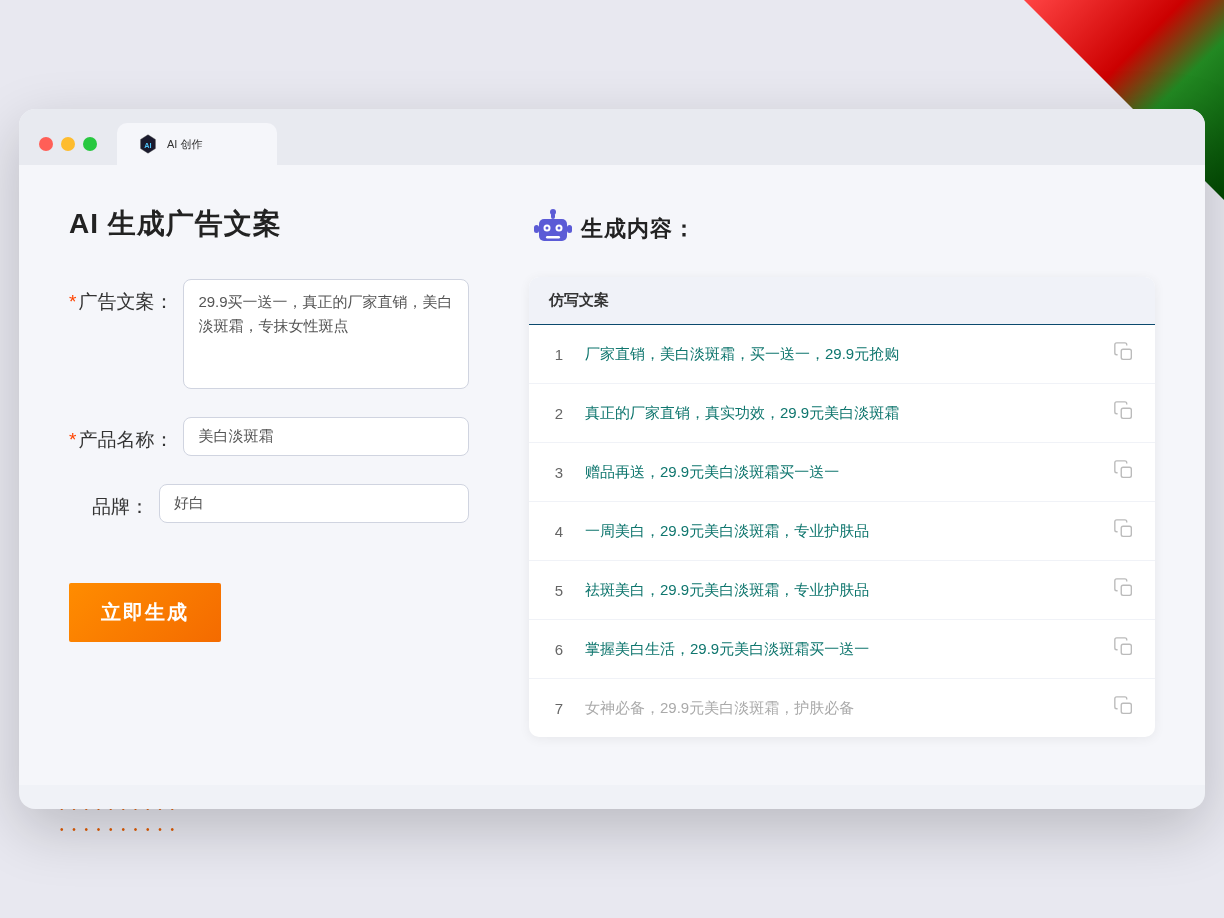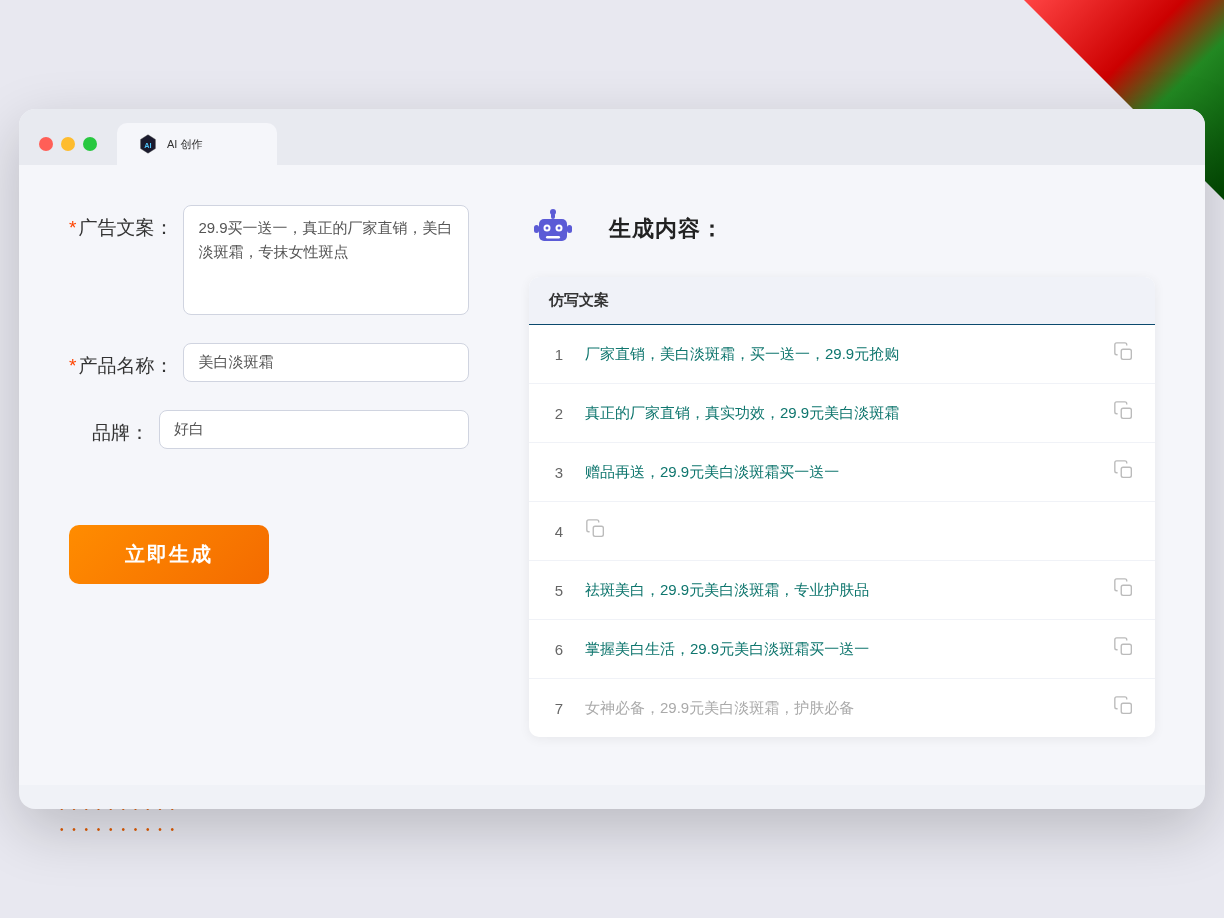--- a/index.html
+++ b/index.html
@@ -166,39 +166,39 @@
 
     .form-textarea {
       height: 110px;
       line-height: 1.6;
     }
 
     .generate-btn {
       background: linear-gradient(135deg, #ff8c00, #f46b00);
       color: #fff;
       border: none;
-      border-radius: 10px;
-      padding: 16px 56px;
+      border-radius: 2px;
+      padding: 16px 32px;
       font-size: 20px;
       font-weight: 600;
       cursor: pointer;
-      margin-top: 48px;
+      margin-top: 32px;
       letter-spacing: 2px;
       font-family: inherit;
     }
 
     
     .right-panel {
       flex: 1;
     }
 
     .result-header {
       display: flex;
       align-items: center;
-      gap: 32px;
+      gap: 4px;
       margin-bottom: 24px;
     }
 
     .robot-icon {
       width: 48px;
       height: 48px;
     }
 
     .result-title {
       font-size: 22px;
@@ -281,20 +281,21 @@
         <polygon points="12,2 20,7 20,17 12,22 4,17 4,7" fill="#1a1a2e" stroke="#333" stroke-width="0.5"></polygon>
         <text x="12" y="16" text-anchor="middle" font-size="8" font-weight="bold" fill="#4fc3f7" font-family="Arial">AI</text>
       </svg>
       <span class="tab-label">AI 创作</span>
     </div>
   </div>
 
   <div class="browser-content">
 
     <div class="left-panel">
+      <h1 class="page-title">AI 生成广告文案</h1>
 
       
       <div class="form-group">
         <label class="form-label">
           <span class="required-star">*</span><span>广告文案：</span>
         </label>
         <textarea class="form-input form-textarea" style="">29.9买一送一，真正的厂家直销，美白淡斑霜，专抹女性斑点</textarea>
       </div>
 
       
@@ -362,20 +363,21 @@
             <div class="table-row">
               <span class="row-num">3</span>
               <span class="row-text">赠品再送，29.9元美白淡斑霜买一送一</span>
               <span><svg class="copy-icon" viewBox="0 0 24 24" fill="none" stroke="currentColor" stroke-width="1.5" xmlns="http://www.w3.org/2000/svg">
       <rect x="9" y="9" width="11" height="11" rx="2" stroke="currentColor"></rect>
       <path d="M5 15H4a2 2 0 01-2-2V4a2 2 0 012-2h9a2 2 0 012 2v1" stroke="currentColor"></path>
     </svg></span>
             </div>
             <div class="table-row">
               <span class="row-num">4</span>
+              <span class="row-text">一周美白，29.9元美白淡斑霜，专业护肤品</span>
               <span><svg class="copy-icon" viewBox="0 0 24 24" fill="none" stroke="currentColor" stroke-width="1.5" xmlns="http://www.w3.org/2000/svg">
       <rect x="9" y="9" width="11" height="11" rx="2" stroke="currentColor"></rect>
       <path d="M5 15H4a2 2 0 01-2-2V4a2 2 0 012-2h9a2 2 0 012 2v1" stroke="currentColor"></path>
     </svg></span>
             </div>
             <div class="table-row">
               <span class="row-num">5</span>
               <span class="row-text">祛斑美白，29.9元美白淡斑霜，专业护肤品</span>
               <span><svg class="copy-icon" viewBox="0 0 24 24" fill="none" stroke="currentColor" stroke-width="1.5" xmlns="http://www.w3.org/2000/svg">
       <rect x="9" y="9" width="11" height="11" rx="2" stroke="currentColor"></rect>

